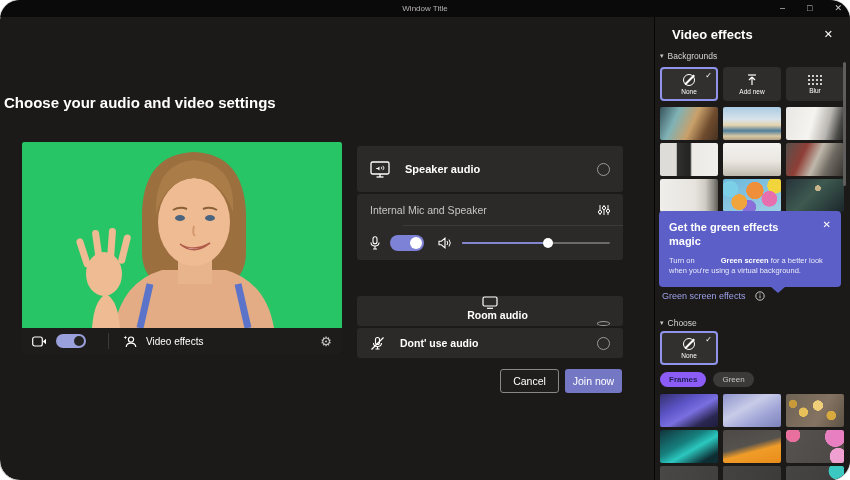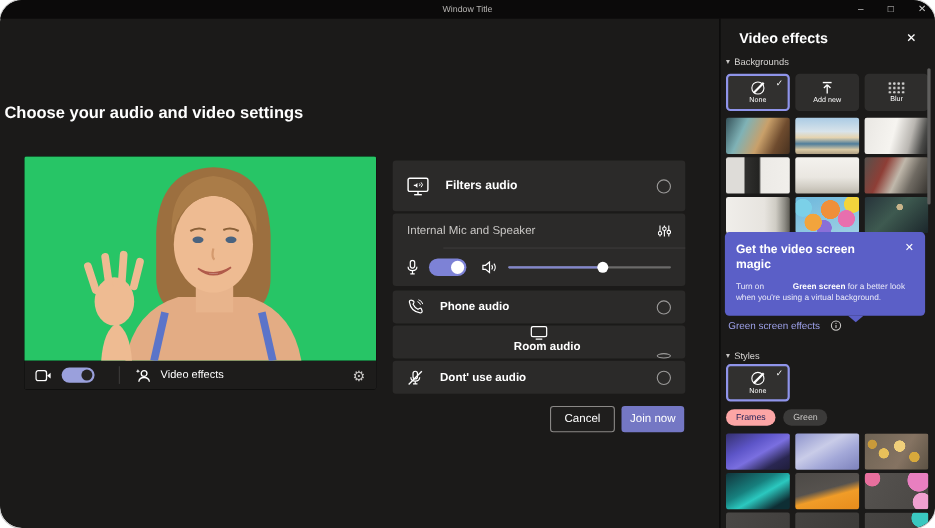--- a/index.html
+++ b/index.html
@@ -68,21 +68,21 @@
   .banner-title{color:#ffffff;font-size:11px;font-weight:bold;line-height:1.3;width:140px;}
   .banner-close{position:absolute;top:8px;right:10px;color:#ffffff;font-size:10px;}
   .banner-body{color:#e9e9f8;font-size:7.5px;line-height:1.45;margin-top:7px;}
   .banner-body b{color:#ffffff;margin-left:24px;}
   .banner-arrow{position:absolute;left:112px;bottom:-6px;width:0;height:0;border-left:7px solid transparent;border-right:7px solid transparent;border-top:6px solid #5b5fc7;}
   .gs-row{position:absolute;top:274px;left:7px;display:flex;align-items:center;gap:10px;}
   .gs-link{color:#9da0e8;font-size:9px;}
   #filters-none{position:absolute;top:314px;left:5px;}
   .pill-row{position:absolute;top:355px;left:5px;display:flex;gap:7px;}
   .pill{height:15px;border-radius:8px;padding:0 9px;display:flex;align-items:center;font-size:8px;}
-  .pill.active{background:#fca5a5;color:#232257;font-weight:normal;}
+  .pill.active{background:#8b5cf6;color:#232257;font-weight:bold;}
   .pill.inactive{background:#3b3a39;color:#c8c6c4;}
   .scrollbar{position:absolute;right:4px;top:45px;width:3px;height:124px;background:#5f5e5d;border-radius:2px;}
   .icon{display:inline-flex;align-items:center;justify-content:center;}
 </style>
 </head>
 <body>
 
 <div class="window">
 
   <div class="titlebar">
@@ -156,21 +156,21 @@
   <div class="audio-card" id="card-computer">
     <span class="icon">
       <svg width="20" height="17" viewBox="0 0 20 17">
           <rect x="1" y="1" width="18" height="12" rx="1.5" fill="none" stroke="#ffffff" stroke-width="1.3"></rect>
           <path d="M6.5 16 H13.5" stroke="#ffffff" stroke-width="1.3"></path>
           <path d="M10 13 V16" stroke="#ffffff" stroke-width="1.3"></path>
           <path d="M7.5 7 l2 -1.6 v4.2 l-2 -1.6 h-1.3 v-1 Z" fill="#ffffff"></path>
           <path d="M11.2 5.8 q1.6 1.2 0 2.4 M12.8 4.8 q2.6 2.2 0 4.4" stroke="#ffffff" stroke-width="0.9" fill="none"></path>
         </svg>
     </span>
-    <span class="lbl">Filters audio</span>
+    <span class="lbl">Speaker audio</span>
     <span class="radio"></span>
   </div>
 
   <div class="audio-card" id="card-device">
     <div class="device-row1">
       <span class="device-name">Internal Mic and Speaker</span>
       <span class="icon" style="margin-left:auto;">
         <svg width="12" height="12" viewBox="0 0 12 12">
             <path d="M2 1 V11 M6 1 V11 M10 1 V11" stroke="#ffffff" stroke-width="1"></path>
             <circle cx="2" cy="8" r="1.6" fill="#2b2a29" stroke="#ffffff" stroke-width="1"></circle>
@@ -198,30 +198,20 @@
           </svg>
       </span>
       <div class="vol-wrap">
         <div class="vol-track"></div>
         <div class="vol-fill" style="width: 58%;"></div>
         <div class="vol-thumb" style="left: 58%;"></div>
       </div>
     </div>
   </div>
 
-  <div class="audio-card" id="card-phone">
-    <span class="icon">
-      <svg width="15" height="15" viewBox="0 0 15 15">
-          <path d="M2.2 2.6 C2 1.4 3 0.6 4 0.9 L5.6 1.5 C6.3 1.8 6.5 2.6 6.2 3.3 L5.5 4.7 C6.4 6.7 7.9 8.2 9.9 9.1 L11.3 8.4 C12 8.1 12.8 8.3 13.1 9 L13.7 10.6 C14 11.6 13.2 12.6 12 12.4 C6.8 11.6 3 7.8 2.2 2.6 Z" fill="none" stroke="#ffffff" stroke-width="1.1"></path>
-          <path d="M9.5 2.2 q2 0.6 2.8 2.8 M10.3 0.4 q3.2 0.9 4.1 4.1" stroke="#ffffff" stroke-width="0.9" fill="none"></path>
-        </svg>
-    </span>
-    <span class="lbl">Phone audio</span>
-    <span class="radio"></span>
-  </div>
 
   <div class="audio-card" id="card-room">
     <span class="icon">
       <svg width="16" height="13" viewBox="0 0 16 13">
           <rect x="1" y="1" width="14" height="9" rx="1.5" fill="none" stroke="#ffffff" stroke-width="1.2"></rect>
           <path d="M5 12.3 H11" stroke="#ffffff" stroke-width="1.2"></path>
         </svg>
     </span>
     <span class="lbl">Room audio</span>
     <span class="radio"></span>
@@ -279,40 +269,40 @@
         <div class="thumb" style="background: linear-gradient(105deg, rgb(233, 231, 227) 0%, rgb(246, 244, 240) 45%, rgb(185, 182, 177) 70%, rgb(74, 74, 72) 88%, rgb(38, 38, 38) 100%);"></div>
         <div class="thumb" style="background: linear-gradient(90deg, rgb(222, 220, 216) 0%, rgb(222, 220, 216) 28%, rgb(48, 48, 46) 30%, rgb(35, 35, 33) 52%, rgb(236, 234, 230) 55%, rgb(241, 239, 235) 100%);"></div>
         <div class="thumb" style="background: linear-gradient(rgb(244, 242, 238) 0%, rgb(234, 231, 225) 55%, rgb(211, 207, 198) 80%, rgb(189, 184, 172) 100%);"></div>
         <div class="thumb" style="background: linear-gradient(115deg, rgb(85, 80, 75) 0%, rgb(142, 62, 54) 30%, rgb(192, 184, 171) 52%, rgb(111, 106, 98) 72%, rgb(53, 50, 46) 100%);"></div>
         <div class="thumb" style="background: linear-gradient(90deg, rgb(240, 238, 234) 0%, rgb(231, 228, 223) 60%, rgb(207, 204, 196) 78%, rgb(141, 139, 132) 92%, rgb(94, 92, 85) 100%);"></div>
         <div class="thumb" style="background: radial-gradient(circle at 28% 70%, rgb(242, 164, 60) 0px, rgb(242, 164, 60) 16%, transparent 17%), radial-gradient(circle at 55% 35%, rgb(239, 143, 58) 0px, rgb(239, 143, 58) 22%, transparent 23%), radial-gradient(circle at 80% 60%, rgb(232, 111, 174) 0px, rgb(232, 111, 174) 15%, transparent 16%), radial-gradient(circle at 12% 30%, rgb(123, 208, 232) 0px, rgb(123, 208, 232) 14%, transparent 15%), radial-gradient(circle at 45% 85%, rgb(138, 111, 216) 0px, rgb(138, 111, 216) 16%, transparent 17%), radial-gradient(circle at 90% 20%, rgb(242, 212, 60) 0px, rgb(242, 212, 60) 13%, transparent 14%), linear-gradient(160deg, rgb(109, 184, 220) 0%, rgb(159, 208, 228) 100%);"></div>
         <div class="thumb" style="background: radial-gradient(circle at 55% 28%, rgb(200, 180, 138) 0px, rgb(200, 180, 138) 7%, transparent 8%), linear-gradient(135deg, rgb(39, 51, 58) 0%, rgb(62, 90, 80) 45%, rgb(27, 38, 43) 100%);"></div>
       </div>
 
     <div class="banner">
-      <div class="banner-title">Get the video screen magic</div>
+      <div class="banner-title">Get the green effects magic</div>
       <span class="banner-close">✕</span>
       <div class="banner-body"><span>Turn on </span><b>Green screen</b><span> for a better look when you're using a virtual background.</span></div>
       <div class="banner-arrow"></div>
     </div>
 
     <div class="gs-row">
       <span class="gs-link">Green screen effects</span>
       <span class="icon">
         <svg width="10" height="10" viewBox="0 0 10 10">
             <circle cx="5" cy="5" r="4.2" fill="none" stroke="#c8c6c4" stroke-width="1"></circle>
             <path d="M5 4.4 V7.2" stroke="#c8c6c4" stroke-width="1"></path>
             <circle cx="5" cy="2.9" r="0.6" fill="#c8c6c4"></circle>
           </svg>
       </span>
     </div>
 
     <div class="section-label" id="sec-filters">
       <span class="chev">▾</span>
-      <span>Styles</span>
+      <span>Choose</span>
     </div>
 
     <div class="tile selected" id="filters-none">
       <span class="no-sign"></span>
       <span class="t-label">None</span>
       <span class="check">✓</span>
     </div>
 
     <div class="pill-row">
       <span class="pill active">Frames</span>

